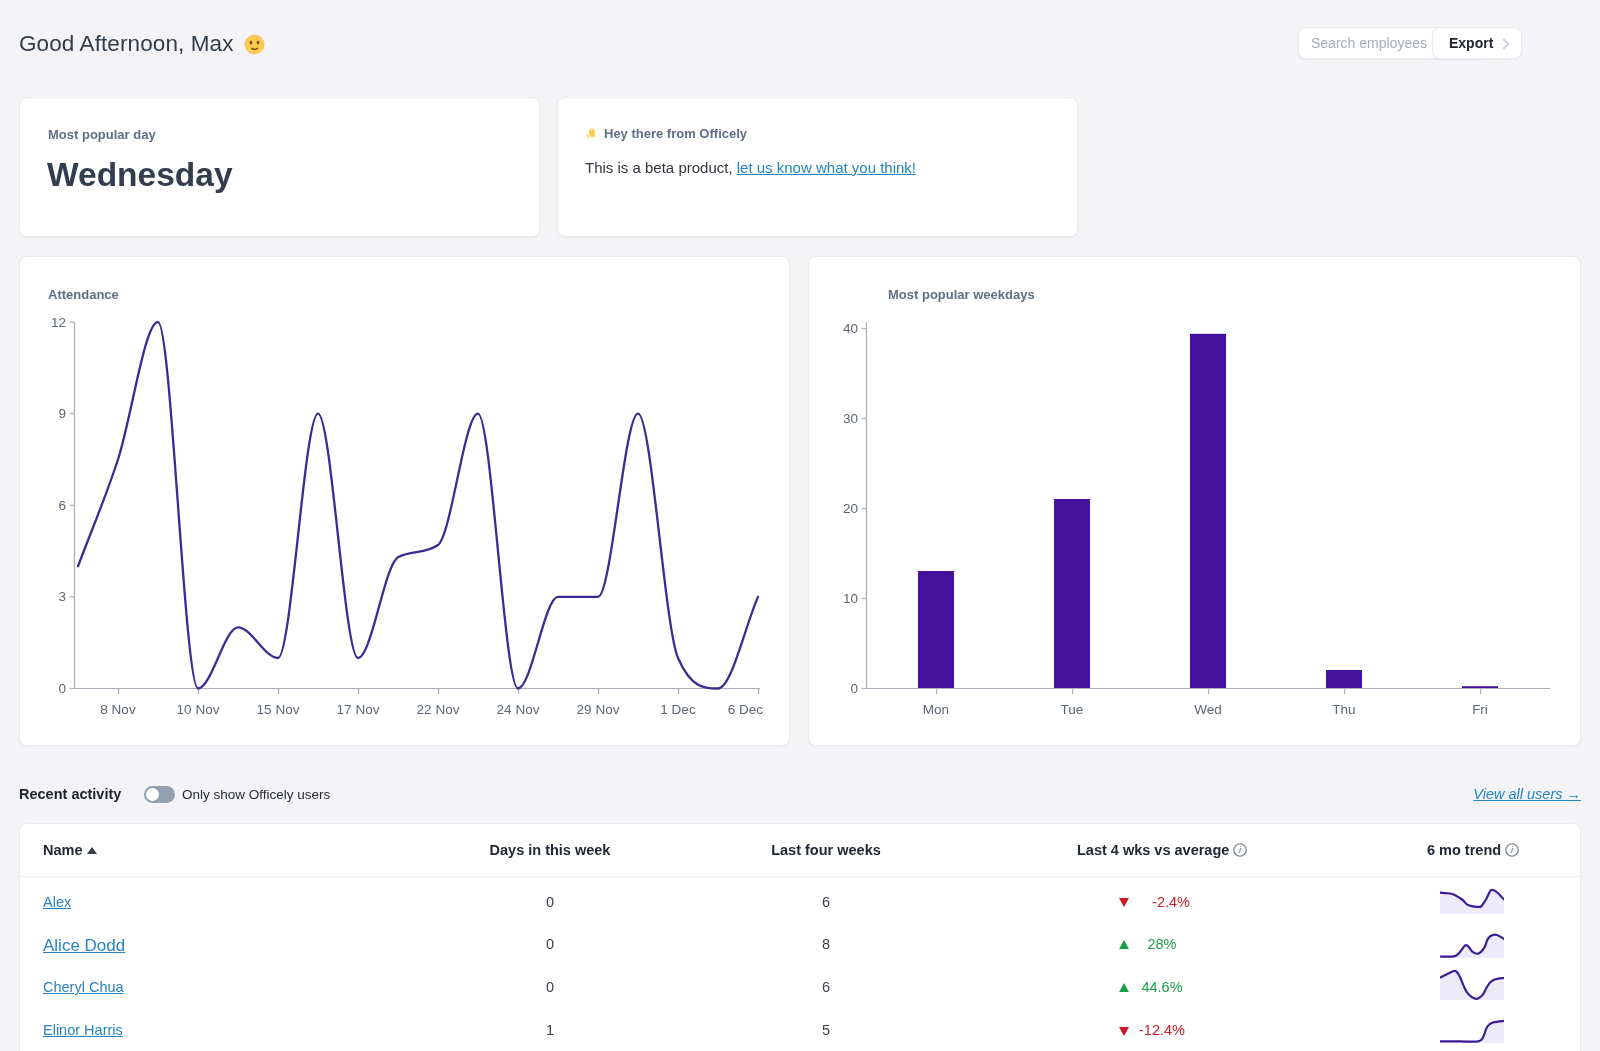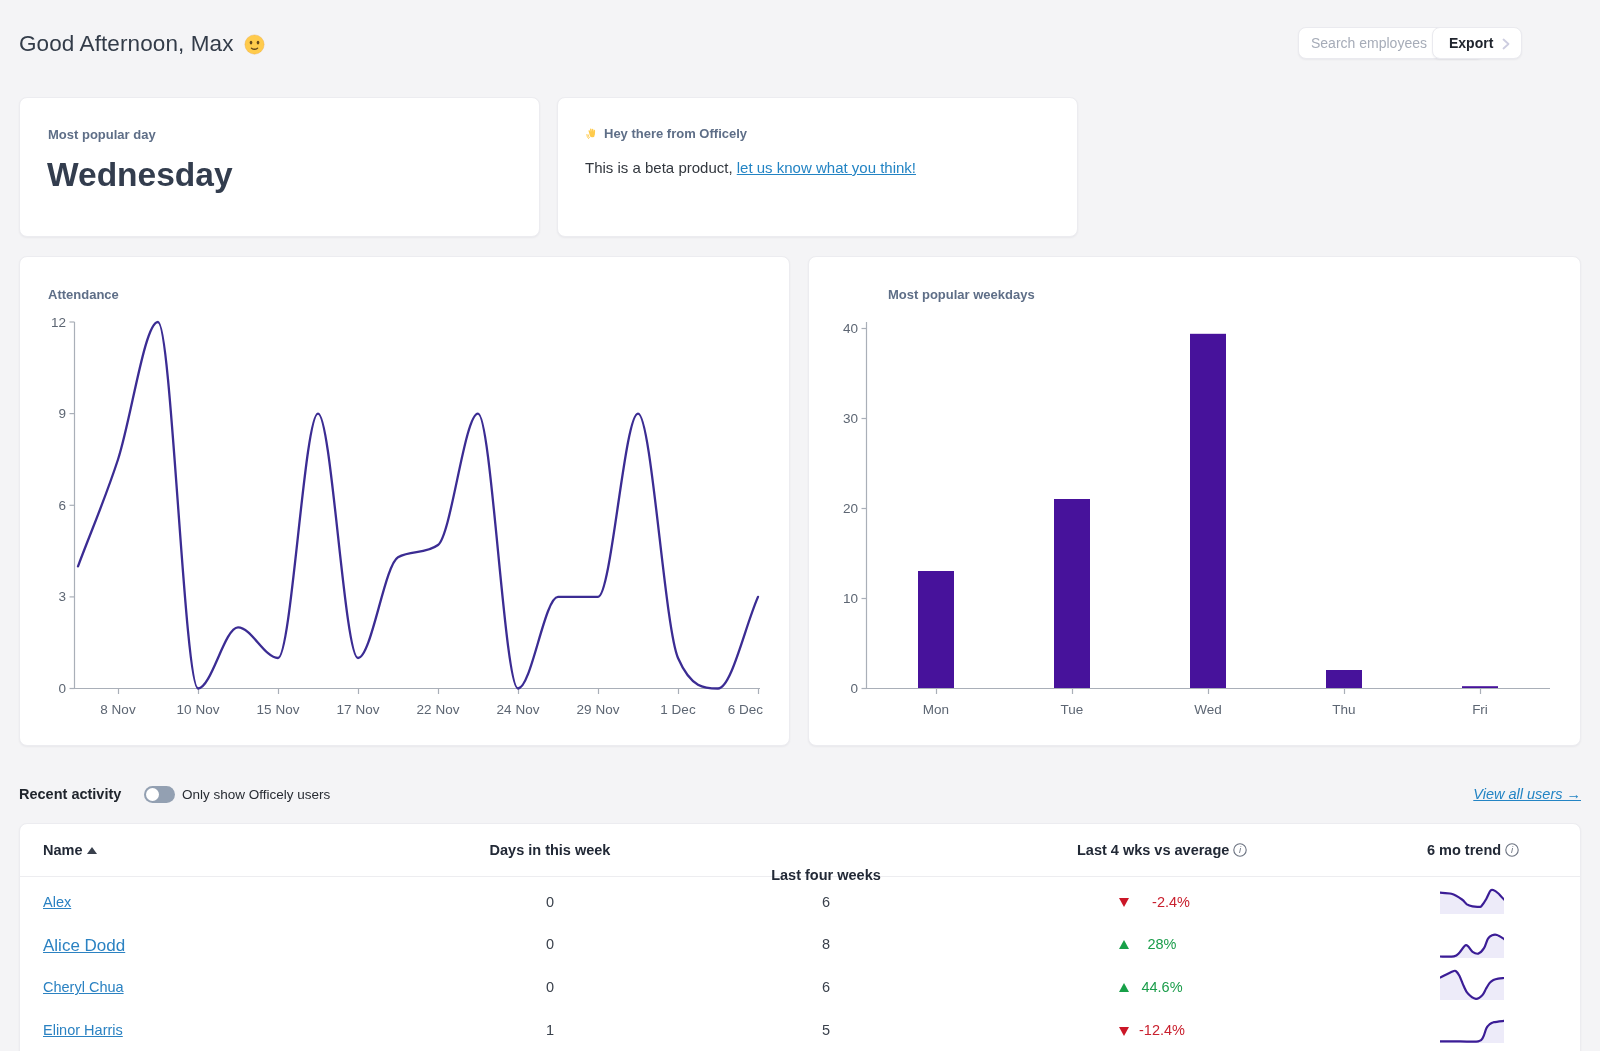--- a/index.html
+++ b/index.html
@@ -133,21 +133,21 @@
 </div>
 <div class="abs" style="left:182px; top:787px; font-size:13.5px; color:#282c33;">Only show Officely users</div>
 <div class="abs" style="right:19px; top:786px; font-size:14.5px; font-style:italic; color:#2384c4; text-decoration:underline;margin-left:29px;">View all users →</div>
 
 <div class="card" style="left:19px; top:823px; width:1562px; height:250px;"></div>
 <div class="abs" style="left:19px; top:876px; width:1562px; height:1px; background:#ededf0;"></div>
 
 <div class="abs" style="left:43px; top:842px; font-size:14.5px; font-weight:bold; color:#222936;">Name</div>
 <div class="abs" style="left:87px; top:847px; width:0; height:0; border-left:5.5px solid transparent; border-right:5.5px solid transparent; border-bottom:7px solid #39404d;"></div>
 <div class="abs" style="left:465px; top:842px; width:170px; text-align:center; font-size:14.5px; font-weight:bold; color:#222936;">Days in this week</div>
-<div class="abs" style="left:741px; top:842px; width:170px; text-align:center; font-size:14.5px; font-weight:bold; color:#222936;margin-top:25px;">Last four weeks</div>
+<div class="abs" style="left:741px; top:842px; width:170px; text-align:center; font-size:14.5px; font-weight:bold; color:#222936;">Last four weeks</div>
 <div class="abs" style="left:1077px; top:842px; font-size:14.5px; font-weight:bold; color:#222936;">Last 4 wks vs average</div>
 <svg class="abs" style="left:1233px; top:843px;" width="14" height="14" viewBox="0 0 14 14">
     <circle cx="7" cy="7" r="6.2" fill="none" stroke="#6b7280" stroke-width="1.1"></circle>
     <text x="7" y="10.4" font-size="9.5" font-style="italic" fill="#6b7280" text-anchor="middle">i</text>
   </svg>
 <div class="abs" style="left:1427px; top:842px; font-size:14.5px; font-weight:bold; color:#222936;">6 mo trend</div>
 <svg class="abs" style="left:1505px; top:843px;" width="14" height="14" viewBox="0 0 14 14">
     <circle cx="7" cy="7" r="6.2" fill="none" stroke="#6b7280" stroke-width="1.1"></circle>
     <text x="7" y="10.4" font-size="9.5" font-style="italic" fill="#6b7280" text-anchor="middle">i</text>
   </svg>

